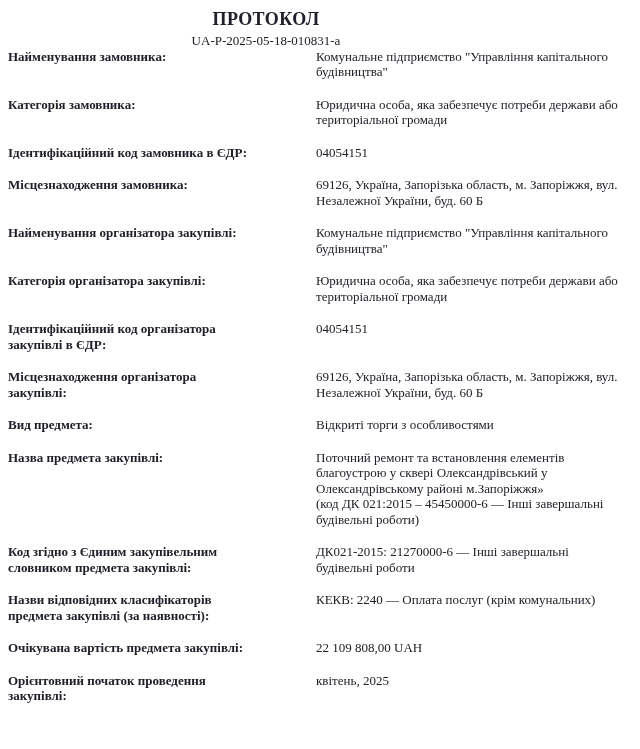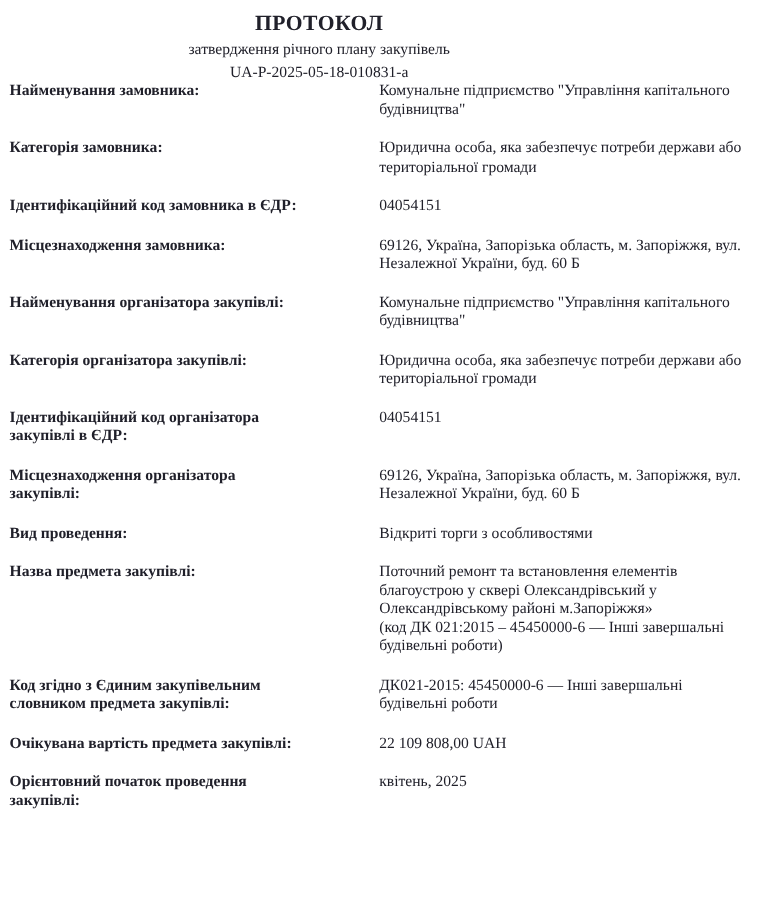--- a/index.html
+++ b/index.html
@@ -63,21 +63,20 @@
     white-space: pre-line;
   }
 </style>
 </head>
 <body>
 
 <div class="page">
 
   <div class="doc-header">
     <h1 class="doc-title">ПРОТОКОЛ</h1>
-    <div class="doc-subtitle">затвердження річного плану закупівель</div>
     <div class="doc-subtitle">UA-P-2025-05-18-010831-a</div>
   </div>
 
   <div class="rows">
 
     <div class="row">
       <div class="label">Найменування замовника:</div>
       <div class="value">Комунальне підприємство "Управління капітального
 будівництва"</div>
     </div>
@@ -118,40 +117,45 @@
     </div>
 
     <div class="row">
       <div class="label">Місцезнаходження організатора
 закупівлі:</div>
       <div class="value">69126, Україна, Запорізька область, м. Запоріжжя, вул.
 Незалежної України, буд. 60 Б</div>
     </div>
 
     <div class="row">
-      <div class="label">Вид проведення:</div>
+      <div class="label">Вид предмета:</div>
       <div class="value">Відкриті торги з особливостями</div>
     </div>
 
     <div class="row">
       <div class="label">Назва предмета закупівлі:</div>
       <div class="value">Поточний ремонт та встановлення елементів
 благоустрою у сквері Олександрівський у
 Олександрівському районі м.Запоріжжя»
 (код ДК 021:2015 – 45450000-6 — Інші завершальні
 будівельні роботи)</div>
     </div>
 
     <div class="row">
       <div class="label">Код згідно з Єдиним закупівельним
 словником предмета закупівлі:</div>
-      <div class="value">ДК021-2015: 45450000-6 — Інші завершальні
+      <div class="value">ДК021-2015: 21270000-6 — Інші завершальні
 будівельні роботи</div>
     </div>
 
+    <div class="row">
+      <div class="label">Назви відповідних класифікаторів
+предмета закупівлі (за наявності):</div>
+      <div class="value">КЕКВ: 2240 — Оплата послуг (крім комунальних)</div>
+    </div>
 
     <div class="row">
       <div class="label">Очікувана вартість предмета закупівлі:</div>
       <div class="value">22 109 808,00 UAH</div>
     </div>
 
     <div class="row">
       <div class="label">Орієнтовний початок проведення
 закупівлі:</div>
       <div class="value">квітень, 2025</div>

